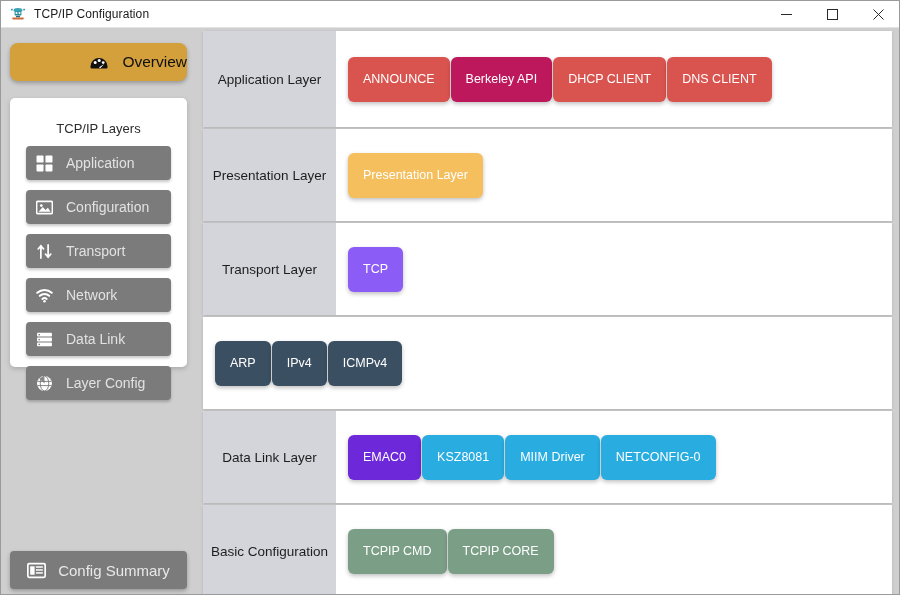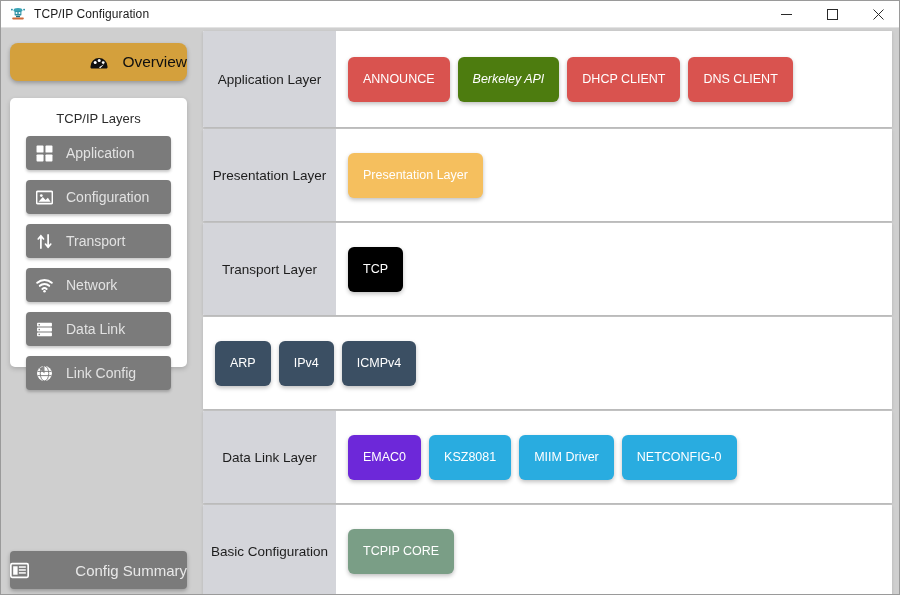--- a/index.html
+++ b/index.html
@@ -68,21 +68,21 @@
   .btn-overview .lbl {
     font-size: 15.5px; color: #0f0f0f;
   }
   .card-layers {
     position: absolute;
     left: 9px; top: 70px;
     width: 177px; height: 269px;
     background: #ffffff;
     border-radius: 5px;
     box-shadow: 0 2px 5px rgba(0,0,0,.18);
-    padding: 13px 0 0 0;
+    padding: 23px 0 0 0;
   }
   .card-title {
     text-align: center;
     font-size: 13px;
     color: #2b2b2b;
     margin-bottom: 10px;
   }
   .layer-btn {
     position: relative;
     margin: 0 auto 10px auto;
@@ -100,21 +100,21 @@
     color: #e2e2e2;
   }
   .layer-btn .ico { width: 17px; height: 17px; flex: 0 0 auto; display:block; }
   .btn-config-summary {
     position: absolute;
     left: 9px; top: 523px;
     width: 177px; height: 38px;
     background: #7b7b7b;
     border: none; border-radius: 4px;
     box-shadow: 0 2px 4px rgba(0,0,0,.28);
-    display: flex; align-items: center; justify-content: space-between;
+    display: flex; align-items: center; justify-content: center;
     gap: 12px;
     cursor: pointer;
   }
   .btn-config-summary .lbl { font-size: 15px; color: #e8e8e8; }
 
   
   .main {
     position: absolute;
     left: 196px; top: 27px;
     width: 704px; height: 568px;
@@ -136,21 +136,21 @@
     background: #d4d5da;
     display: flex; align-items: center; justify-content: center;
     font-size: 13.5px;
     color: #1d1d1d;
     text-align: center;
     padding: 0 4px;
   }
   .row-items {
     flex: 1 1 auto;
     display: flex; align-items: center;
-    gap: 8px;
+    gap: 1px;
     padding: 0 12px 0 12px;
     background: #ffffff;
   }
   .chip {
     border: none;
     border-radius: 6px;
     color: #ffffff;
     font-size: 12.5px;
     height: 45px;
     padding: 0 15px;
@@ -262,21 +262,21 @@
         <span class="lbl">Data Link</span>
       </button>
 
       <button class="layer-btn">
         <svg class="ico" viewBox="0 0 16 16">
           <circle cx="8" cy="8" r="7" fill="#ffffff"></circle>
           <path d="M8 1 A4 7 0 0 0 8 15 A4 7 0 0 0 8 1 Z" fill="none" stroke="#7b7b7b" stroke-width="0.9"></path>
           <path d="M1.4 6.0 H14.6 M1.4 10.0 H14.6" stroke="#7b7b7b" stroke-width="0.9"></path>
           <path d="M3.0 3.4 A6 6 0 0 1 8 2 L8 8 Z" fill="#7b7b7b" opacity=".9"></path>
         </svg>
-        <span class="lbl">Link Config</span>
+        <span class="lbl">Layer Config</span>
       </button>
     </div>
 
     <button class="btn-config-summary">
       <svg width="19" height="19" viewBox="0 0 18 18">
         <rect x="0.8" y="2.5" width="16.4" height="13" rx="1.2" fill="none" stroke="#ffffff" stroke-width="1.6"></rect>
         <rect x="3.0" y="5.0" width="4.2" height="8.0" fill="#ffffff"></rect>
         <rect x="8.4" y="5.0" width="6.6" height="1.4" fill="#ffffff"></rect>
         <rect x="8.4" y="7.8" width="6.6" height="1.4" fill="#ffffff"></rect>
         <rect x="8.4" y="10.6" width="6.6" height="1.4" fill="#ffffff"></rect>
@@ -285,35 +285,35 @@
     </button>
 
   </div>
 
   <div class="main">
     <div id="rows-host">
         <div class="layer-row" style="height: 96px;">
           <div class="row-label">Application Layer</div>
           <div class="row-items">
             <button class="chip" style="background: rgb(217, 83, 79);">ANNOUNCE</button>
-            <button class="chip" style="background: #4d7c0f; font-style: italic;">Berkeley API</button>
+            <button class="chip" style="background: #be185d;">Berkeley API</button>
             <button class="chip" style="background: rgb(217, 83, 79);">DHCP CLIENT</button>
             <button class="chip" style="background: rgb(217, 83, 79);">DNS CLIENT</button>
           </div>
         </div>
         <div class="layer-row" style="height: 92px;">
           <div class="row-label">Presentation Layer</div>
           <div class="row-items">
             <button class="chip" style="background: rgb(245, 191, 94);">Presentation Layer</button>
           </div>
         </div>
         <div class="layer-row" style="height: 92px;">
           <div class="row-label">Transport Layer</div>
           <div class="row-items">
-            <button class="chip" style="background: #000000;">TCP</button>
+            <button class="chip" style="background: #8b5cf6;">TCP</button>
           </div>
         </div>
         <div class="layer-row" style="height: 92px;">
           <div class="row-items">
             <button class="chip" style="background: rgb(59, 79, 99);">ARP</button>
             <button class="chip" style="background: rgb(59, 79, 99);">IPv4</button>
             <button class="chip" style="background: rgb(59, 79, 99);">ICMPv4</button>
           </div>
         </div>
         <div class="layer-row" style="height: 92px;">
@@ -321,19 +321,20 @@
           <div class="row-items">
             <button class="chip" style="background: #6d28d9;">EMAC0</button>
             <button class="chip" style="background: rgb(41, 172, 224);">KSZ8081</button>
             <button class="chip" style="background: rgb(41, 172, 224);">MIIM Driver</button>
             <button class="chip" style="background: rgb(41, 172, 224);">NETCONFIG-0</button>
           </div>
         </div>
         <div class="layer-row" style="height: 92px;">
           <div class="row-label">Basic Configuration</div>
           <div class="row-items">
+            <button class="chip" style="background: rgb(122, 158, 134);">TCPIP CMD</button>
             <button class="chip" style="background: rgb(122, 158, 134);">TCPIP CORE</button>
           </div>
         </div>
       </div>
   </div>
 
 </div>
 
 </body></html>

